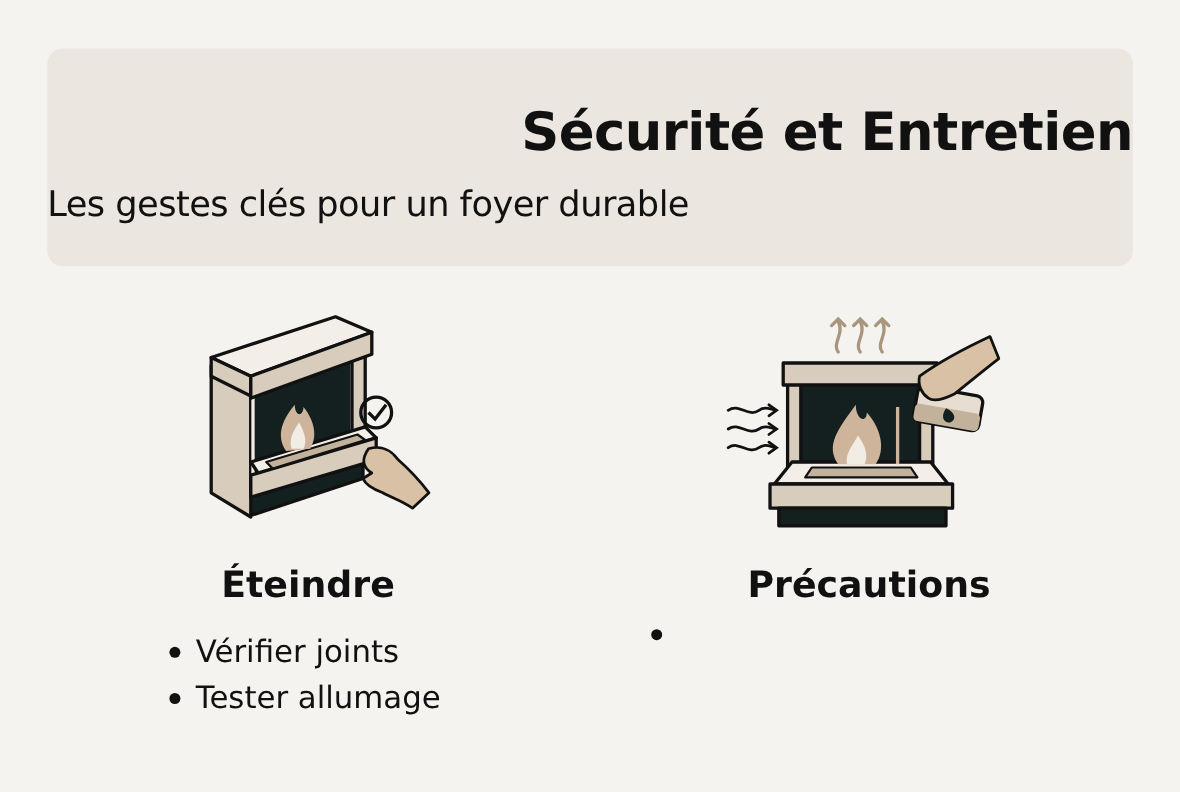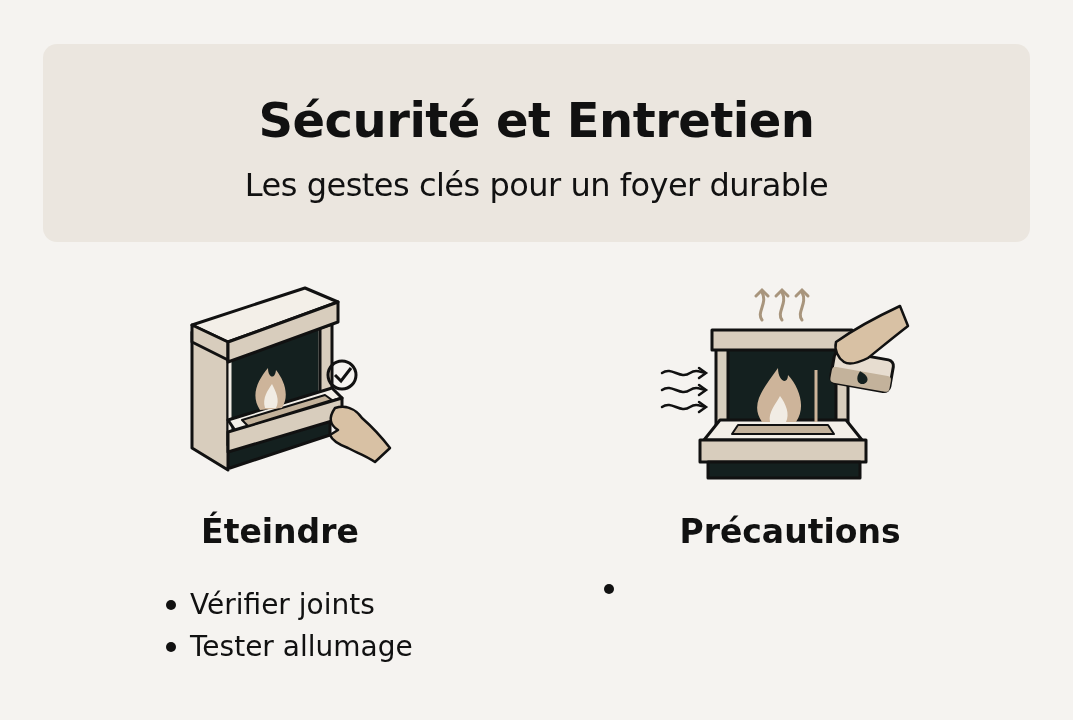--- a/index.html
+++ b/index.html
@@ -8,36 +8,36 @@
     background: #f5f3f0;
     font-family: "DejaVu Sans", sans-serif;
     color: #111;
     position: relative;
   }
   .header {
     position: absolute; left: 43px; top: 44px; width: 987px; height: 198px;
     background: #ebe6df; border-radius: 14px;
   }
   .title {
-    position: absolute; left: 0; right: 0; top: 48px; text-align: center;
+    position: absolute; left: 0; right: 0; top: 48px; text-align: right;
     font-size: 48px; font-weight: bold; letter-spacing: -0.5px; color: #111;
   }
   .subtitle {
-    position: absolute; left: 0; right: 0; top: 122px; text-align: center;
+    position: absolute; left: 0; right: 0; top: 122px; 
     font-size: 32px; color: #111; letter-spacing: -0.5px;
   }
   .illus { position: absolute; }
   .illus-left { left: 180px; top: 280px; width: 220px; height: 200px; }
   .illus-right { left: 650px; top: 280px; width: 260px; height: 200px; }
   .col-title {
     position: absolute; font-size: 33px; font-weight: bold; text-align: center; color: #111;
   }
   .col-left-title { left: 150px; width: 260px; top: 512px; }
   .col-right-title { left: 630px; width: 320px; top: 512px; }
-  ul.bullets { position: absolute; margin: 12px; padding: 0; list-style: none; }
+  ul.bullets { position: absolute; margin: 0; padding: 0; list-style: none; }
   ul.bullets li { font-size: 28px; line-height: 42px; color: #111; display: flex; align-items: center; }
   ul.bullets li .dot { width: 10px; height: 10px; border-radius: 50%; background: #111; margin-right: 14px; flex: none; }
   .list-left { left: 154px; top: 572px; }
   .list-right { left: 592px; top: 572px; }
 </style>
 </head>
 <body>
 
 <div class="header">
   <div class="title">Sécurité et Entretien</div>

